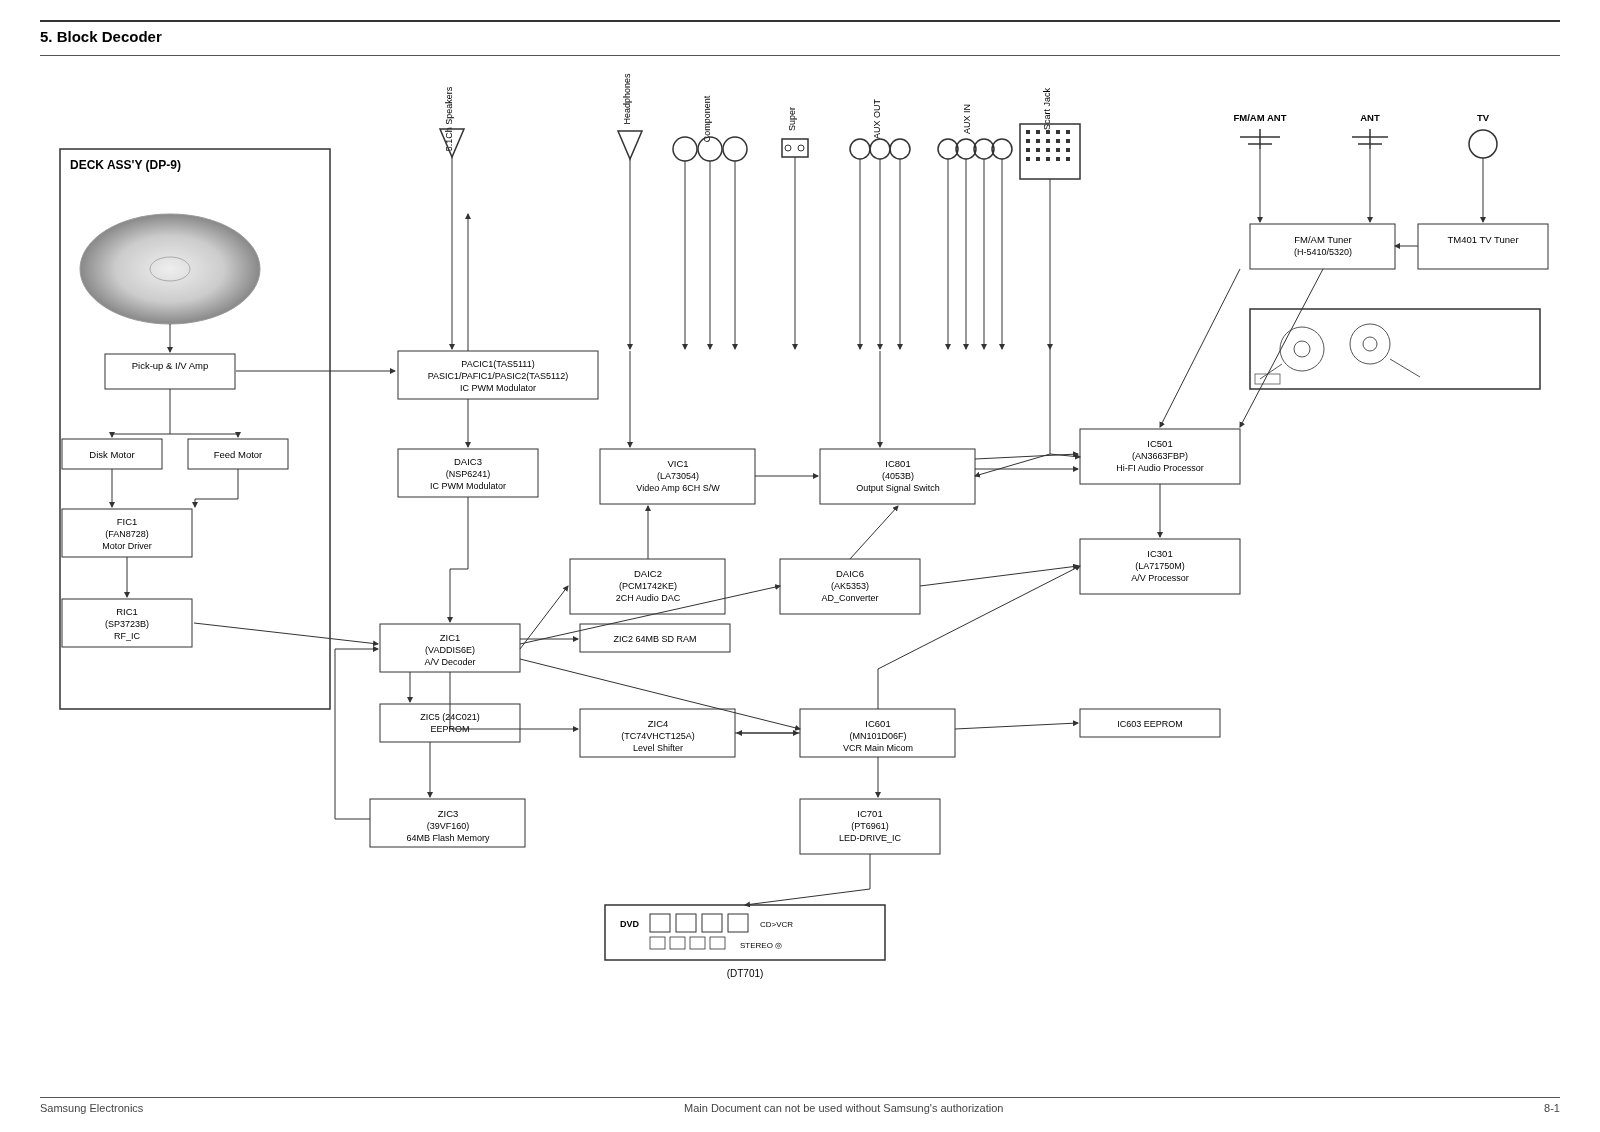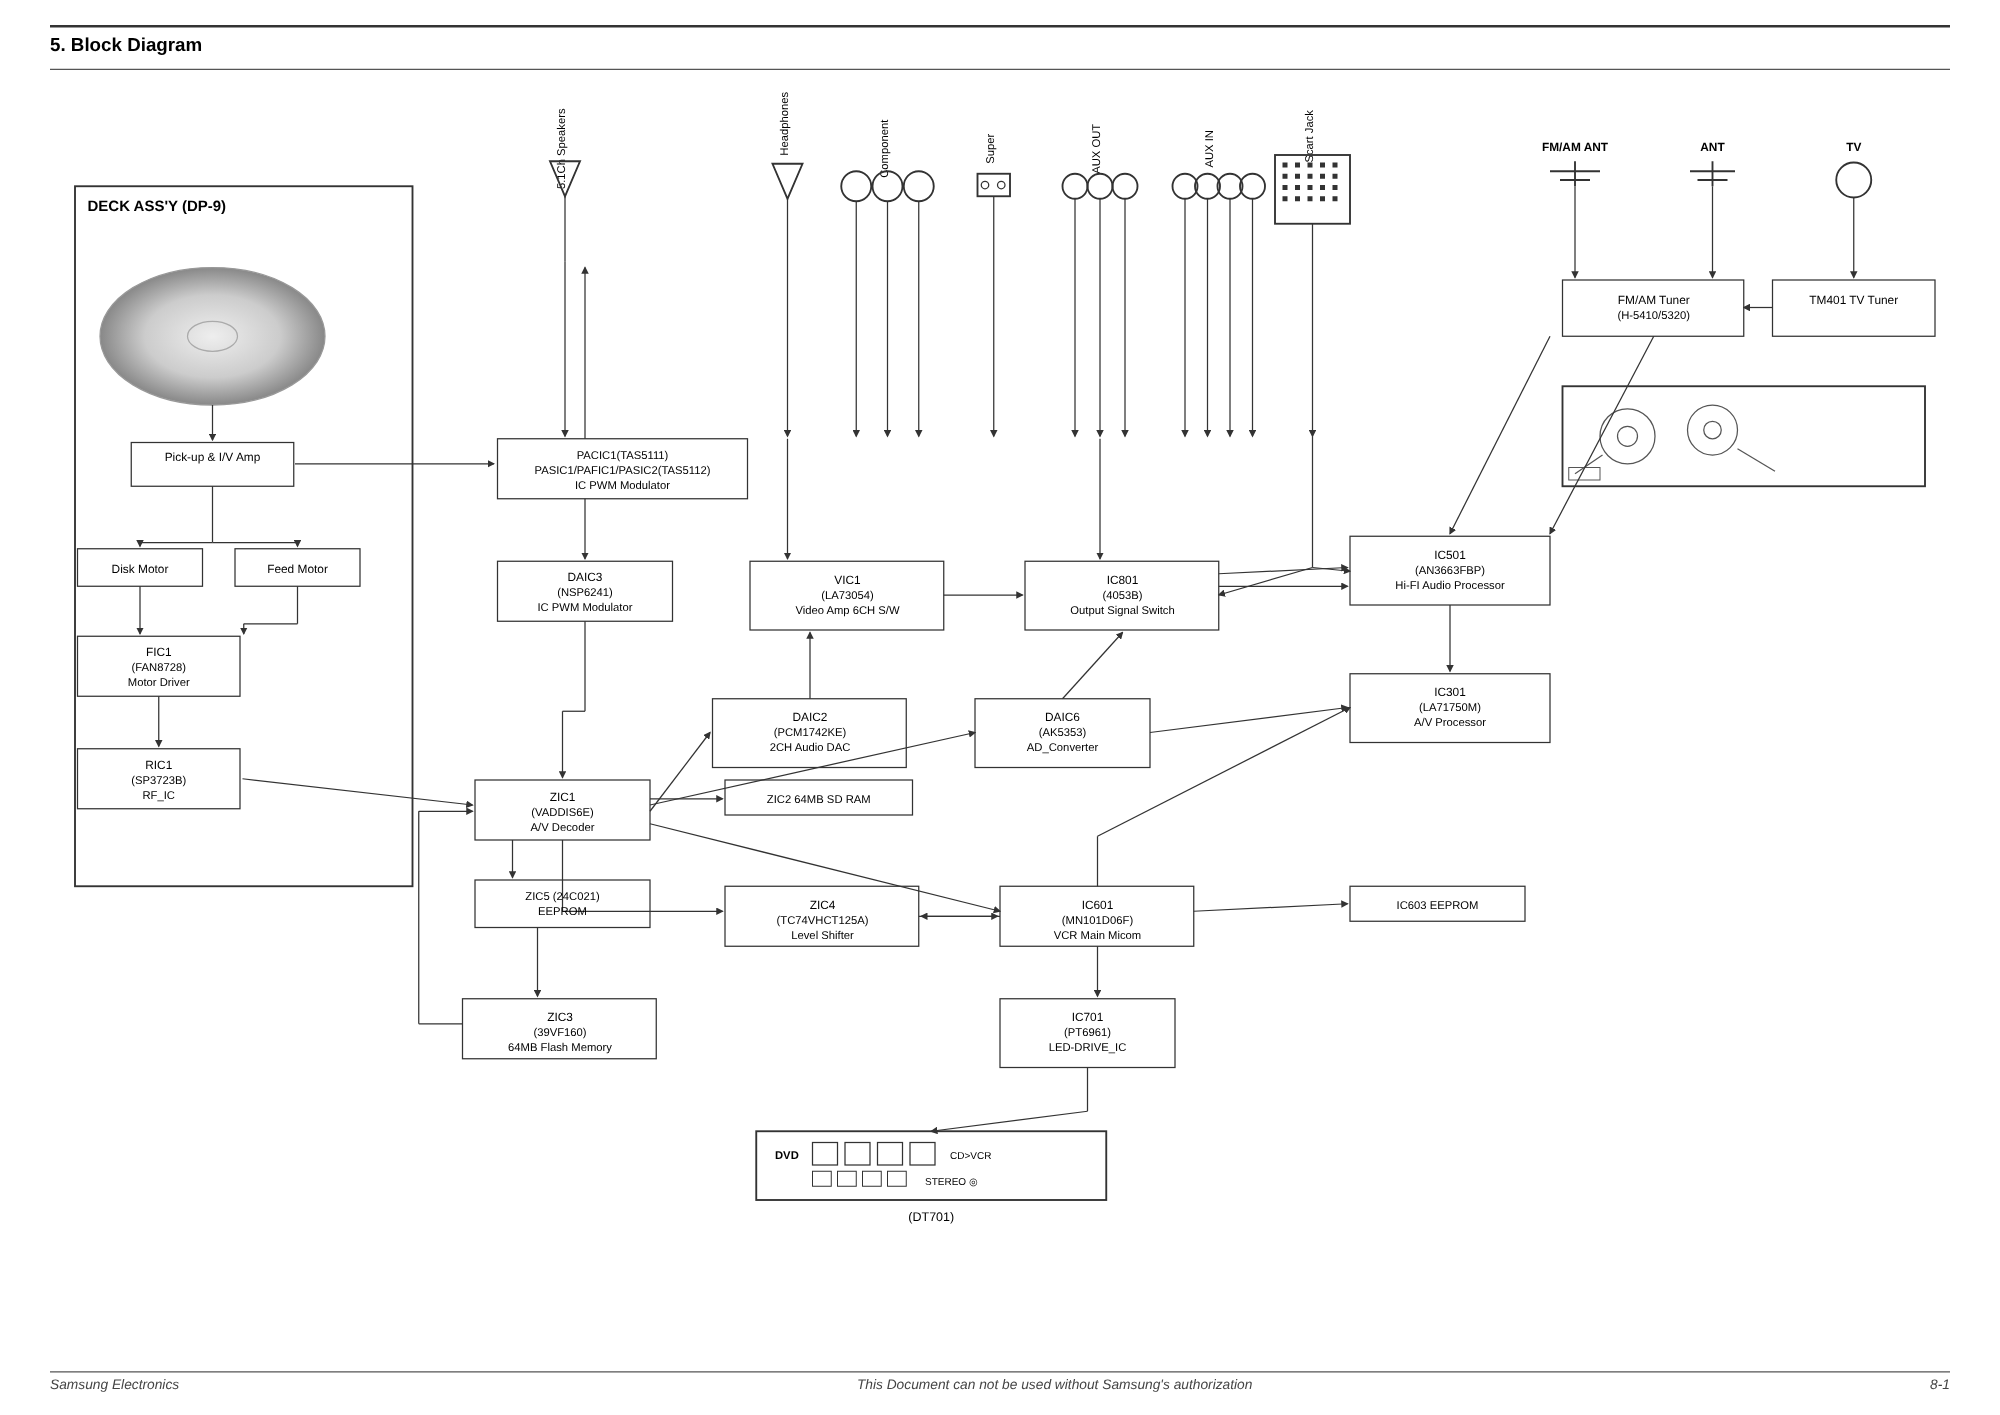--- a/index.html
+++ b/index.html
@@ -48,32 +48,31 @@
       bottom: 18px;
       left: 40px;
       right: 40px;
       border-top: 1px solid #555;
       display: flex;
       justify-content: space-between;
       align-items: center;
       padding-top: 4px;
       font-size: 11px;
       color: #444;
-      font-style: italic;
     }
   </style>
 </head>
 <body>
 
 <div class="page">
   <div class="top-line"></div>
   <div class="section-title">
     <span>5.</span>
     <span> </span>
-    <span>Block Diagram</span>
+    <span>Block Decoder</span>
   </div>
   <div class="divider-line"></div>
 
   <div class="diagram-area">
     <svg class="diagram-svg" viewBox="0 0 1520 960" xmlns="http://www.w3.org/2000/svg" font-family="Arial, sans-serif" font-size="10">
 
       <rect x="20" y="80" width="270" height="560" fill="none" stroke="#333" stroke-width="1.5"></rect>
       <text x="30" y="100" font-size="12" font-weight="bold">DECK ASS'Y (DP-9)</text>
 
       <ellipse cx="130" cy="200" rx="90" ry="55" fill="url(#discGrad)" stroke="#999" stroke-width="1"></ellipse>
@@ -403,16 +402,16 @@
         <marker id="arrow" markerWidth="6" markerHeight="6" refX="5" refY="3" orient="auto">
           <path d="M0,0 L0,6 L6,3 z" fill="#333"></path>
         </marker>
       </defs>
 
     </svg>
   </div>
 
   <div class="footer">
     <span>Samsung Electronics</span>
-    <span>This Document can not be used without Samsung's authorization</span>
+    <span>Main Document can not be used without Samsung's authorization</span>
     <span>8-1</span>
   </div>
 </div>
 
 </body></html>

